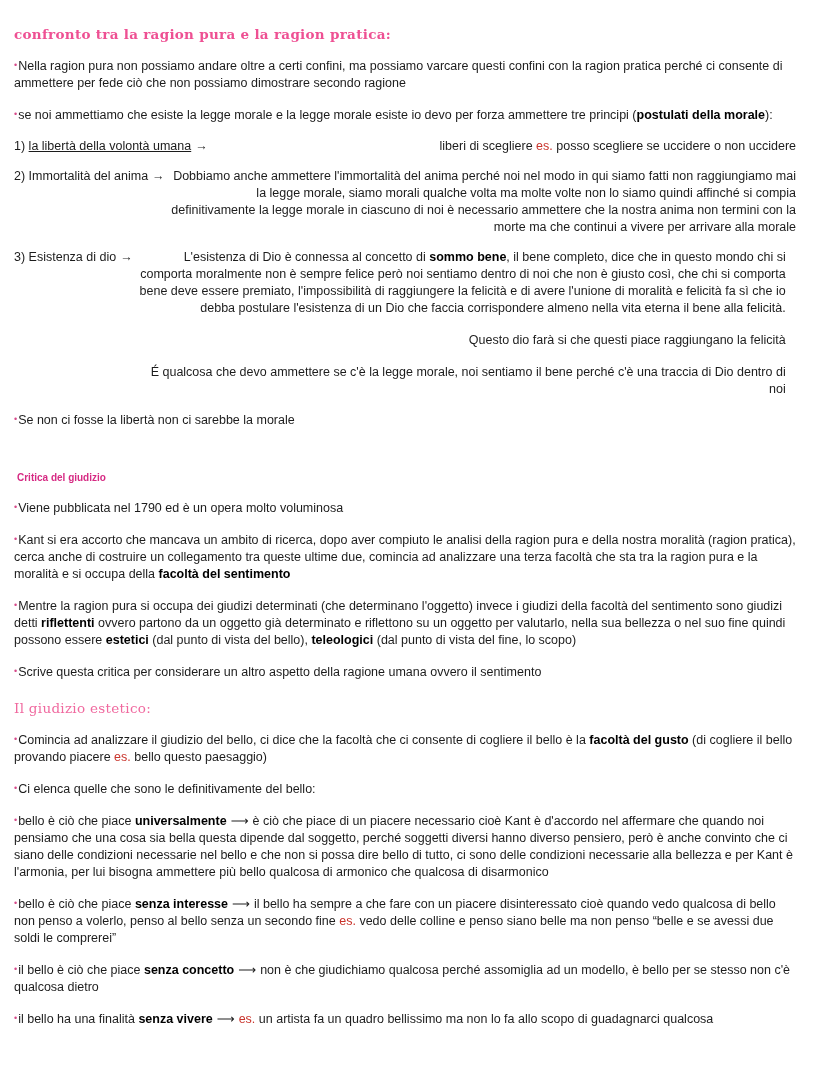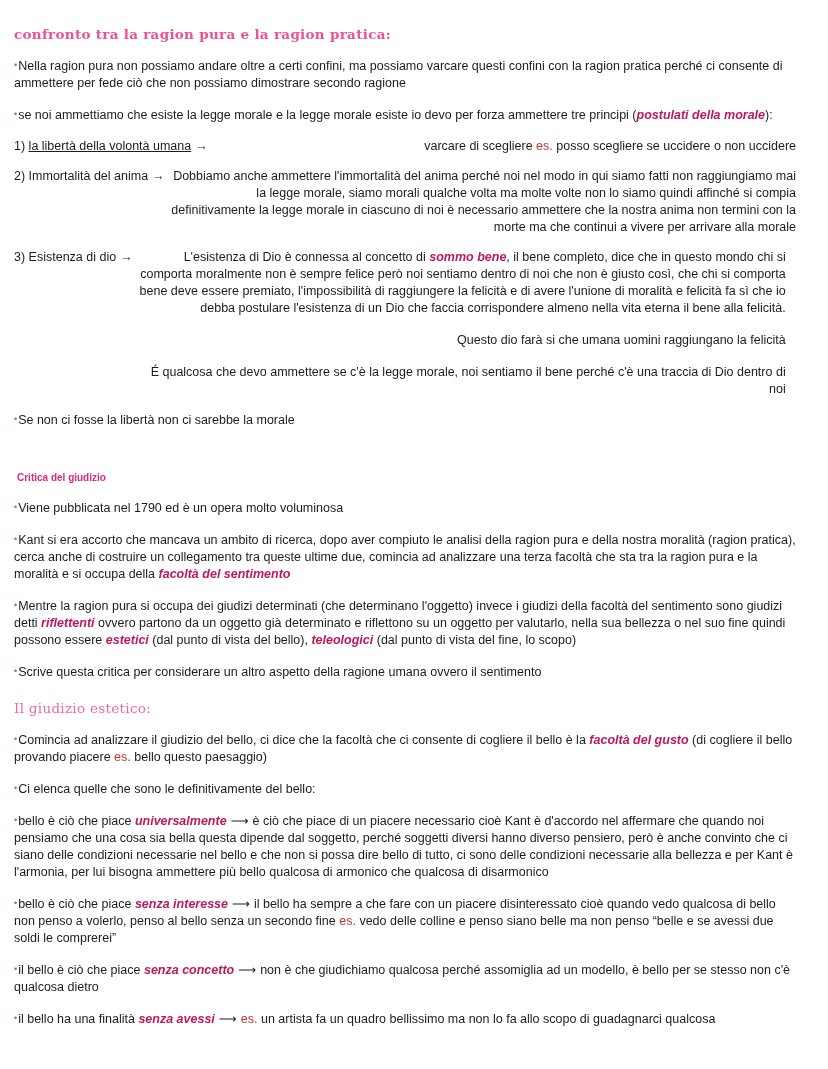--- a/index.html
+++ b/index.html
@@ -16,21 +16,21 @@
   }
   .h-serif.light{font-weight:normal;color:#f0699f;margin-top:16px;}
   .h-sans{
     font-size:10px;font-weight:bold;color:#d62a83;
     margin:40px 0 13px 3px;
   }
   .para{margin:0 0 14px 0;}
   .para.tight{margin-bottom:19px;}
   .bullet{color:#d64a8a;font-size:9px;vertical-align:2px;margin-right:1px;}
   .run{white-space:pre-wrap;}
-  .bold{font-weight:bold;color:#be185d;font-style:italic;}
+  .bold{font-weight:bold;color:#000000;}
   .red{color:#c9342c;}
   .underline{text-decoration:underline;}
   .arrow-inline{margin:0 4px;}
   .item{display:flex;margin:0 0 13px 0;text-align:right;}
   .item-head{white-space:nowrap;flex:0 0 auto;}
   .item-arrow{margin:0 5px 0 4px;}
   .item-body{flex:1 1 auto;min-width:0;}
   .item-body .body-para{margin:0 0 11px 0;}
   .item-body .body-para:last-child{margin-bottom:0;}
   .item3-width{max-width:648px;}
@@ -43,37 +43,37 @@
 
   <div class="h-serif">confronto tra la ragion pura e la ragion pratica:</div>
 
   <p class="para"><span class="bullet">•</span><span class="run">Nella ragion pura non possiamo andare oltre a certi confini, ma possiamo varcare questi confini con la ragion pratica perché ci consente di ammettere per fede ciò che non possiamo dimostrare secondo ragione</span></p>
 
   <p class="para"><span class="bullet">•</span><span class="run">se noi ammettiamo che esiste la legge morale e la legge morale esiste io devo per forza ammettere tre principi (</span><span class="run bold">postulati della morale</span><span class="run">):</span></p>
 
   <div class="item">
     <div class="item-head"><span class="run">1)</span> <span class="run underline">la libertà della volontà umana</span><span class="item-arrow">→</span></div>
     <div class="item-body">
-      <p class="body-para"><span class="run">varcare di scegliere </span><span class="run red">es.</span><span class="run"> posso scegliere se uccidere o non uccidere</span></p>
+      <p class="body-para"><span class="run">liberi di scegliere </span><span class="run red">es.</span><span class="run"> posso scegliere se uccidere o non uccidere</span></p>
     </div>
   </div>
 
   <div class="item">
     <div class="item-head"><span class="run">2)</span> <span class="run">Immortalità del anima</span><span class="item-arrow">→</span></div>
     <div class="item-body">
       <p class="body-para"><span class="run">Dobbiamo anche ammettere l'immortalità del anima perché noi nel modo in qui siamo fatti non raggiungiamo mai la legge morale, siamo morali qualche volta ma molte volte non lo siamo quindi affinché si compia definitivamente la legge morale in ciascuno di noi è necessario ammettere che la nostra anima non termini con la morte ma che continui a vivere per arrivare alla morale</span></p>
     </div>
   </div>
 
   <div class="item">
     <div class="item-head"><span class="run">3)</span> <span class="run">Esistenza di dio</span><span class="item-arrow">→</span></div>
     <div class="item-body item3-width">
       <p class="body-para"><span class="run">L'esistenza di Dio è connessa al concetto di </span><span class="run bold">sommo bene</span><span class="run">, il bene completo, dice che in questo mondo chi si comporta moralmente non è sempre felice però noi sentiamo dentro di noi che non è giusto così, che chi si comporta bene deve essere premiato, l'impossibilità di raggiungere la felicità e di avere l'unione di moralità e felicità fa sì che io debba postulare l'esistenza di un Dio che faccia corrispondere almeno nella vita eterna il bene alla felicità.</span></p>
       <div class="gap-small"></div>
-      <p class="body-para"><span class="run">Questo dio farà si che umana uomini raggiungano la felicità</span></p>
+      <p class="body-para"><span class="run">Questo dio farà si che questi piace raggiungano la felicità</span></p>
       <div class="gap-small"></div>
       <p class="body-para"><span class="run">É qualcosa che devo ammettere se c'è la legge morale, noi sentiamo il bene perché c'è una traccia di Dio dentro di noi</span></p>
     </div>
   </div>
 
   <p class="para"><span class="bullet">•</span><span class="run">Se non ci fosse la libertà non ci sarebbe la morale</span></p>
 
   <div class="h-sans">Critica del giudizio</div>
 
   <p class="para"><span class="bullet">•</span><span class="run">Viene pubblicata nel 1790 ed è un opera molto voluminosa</span></p>
@@ -89,15 +89,15 @@
   <p class="para"><span class="bullet">•</span><span class="run">Comincia ad analizzare il giudizio del bello, ci dice che la facoltà che ci consente di cogliere il bello è la </span><span class="run bold">facoltà del gusto</span><span class="run"> (di cogliere il bello provando piacere </span><span class="run red">es.</span><span class="run"> bello questo paesaggio)</span></p>
 
   <p class="para"><span class="bullet">•</span><span class="run">Ci elenca quelle che sono le definitivamente del bello:</span></p>
 
   <p class="para"><span class="bullet">•</span><span class="run">bello è ciò che piace </span><span class="run bold">universalmente</span><span class="arrow-inline">⟶</span><span class="run">è ciò che piace di un piacere necessario cioè Kant è d'accordo nel affermare che quando noi pensiamo che una cosa sia bella questa dipende dal soggetto, perché soggetti diversi hanno diverso pensiero, però è anche convinto che ci siano delle condizioni necessarie nel bello e che non si possa dire bello di tutto, ci sono delle condizioni necessarie alla bellezza e per Kant è l'armonia, per lui bisogna ammettere più bello qualcosa di armonico che qualcosa di disarmonico</span></p>
 
   <p class="para"><span class="bullet">•</span><span class="run">bello è ciò che piace </span><span class="run bold">senza interesse</span><span class="arrow-inline">⟶</span><span class="run">il bello ha sempre a che fare con un piacere disinteressato cioè quando vedo qualcosa di bello non penso a volerlo, penso al bello senza un secondo fine </span><span class="run red">es.</span><span class="run"> vedo delle colline e penso siano belle ma non penso “belle e se avessi due soldi le comprerei”</span></p>
 
   <p class="para"><span class="bullet">•</span><span class="run">il bello è ciò che piace </span><span class="run bold">senza concetto</span><span class="arrow-inline">⟶</span><span class="run">non è che giudichiamo qualcosa perché assomiglia ad un modello, è bello per se stesso non c'è qualcosa dietro</span></p>
 
-  <p class="para"><span class="bullet">•</span><span class="run">il bello ha una finalità </span><span class="run bold">senza avessi</span><span class="arrow-inline">⟶</span><span class="run red">es.</span><span class="run"> un artista fa un quadro bellissimo ma non lo fa allo scopo di guadagnarci qualcosa</span></p>
+  <p class="para"><span class="bullet">•</span><span class="run">il bello ha una finalità </span><span class="run bold">senza vivere</span><span class="arrow-inline">⟶</span><span class="run red">es.</span><span class="run"> un artista fa un quadro bellissimo ma non lo fa allo scopo di guadagnarci qualcosa</span></p>
 
 </div>
 
 </body></html>

